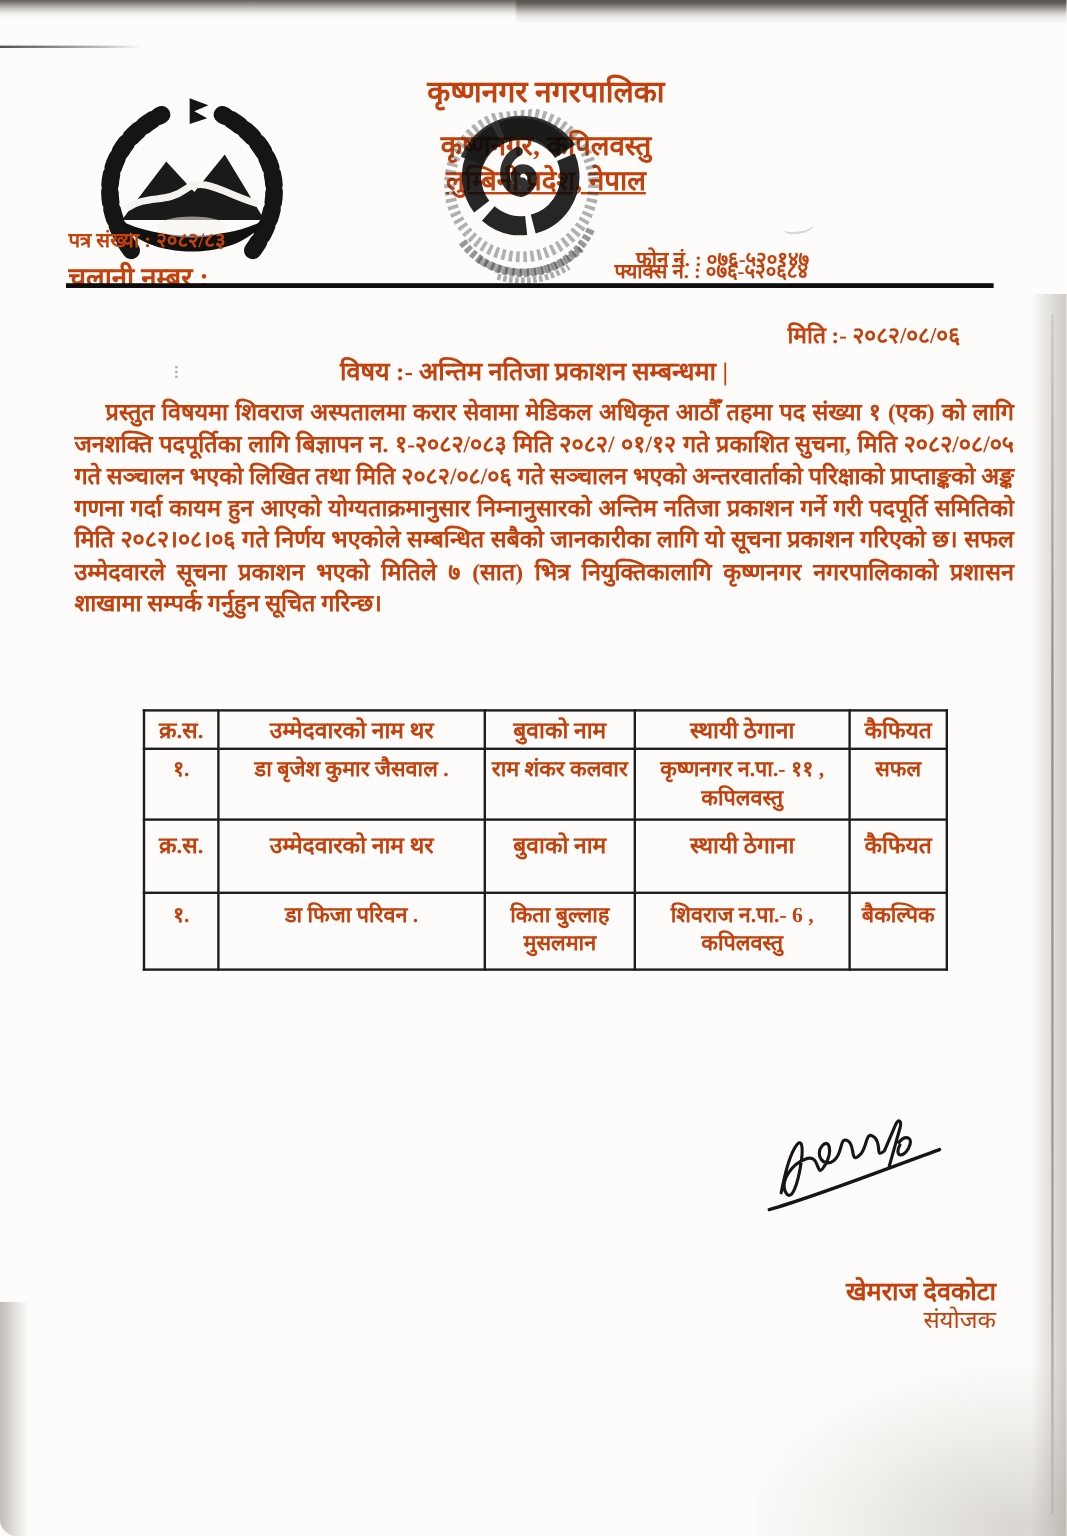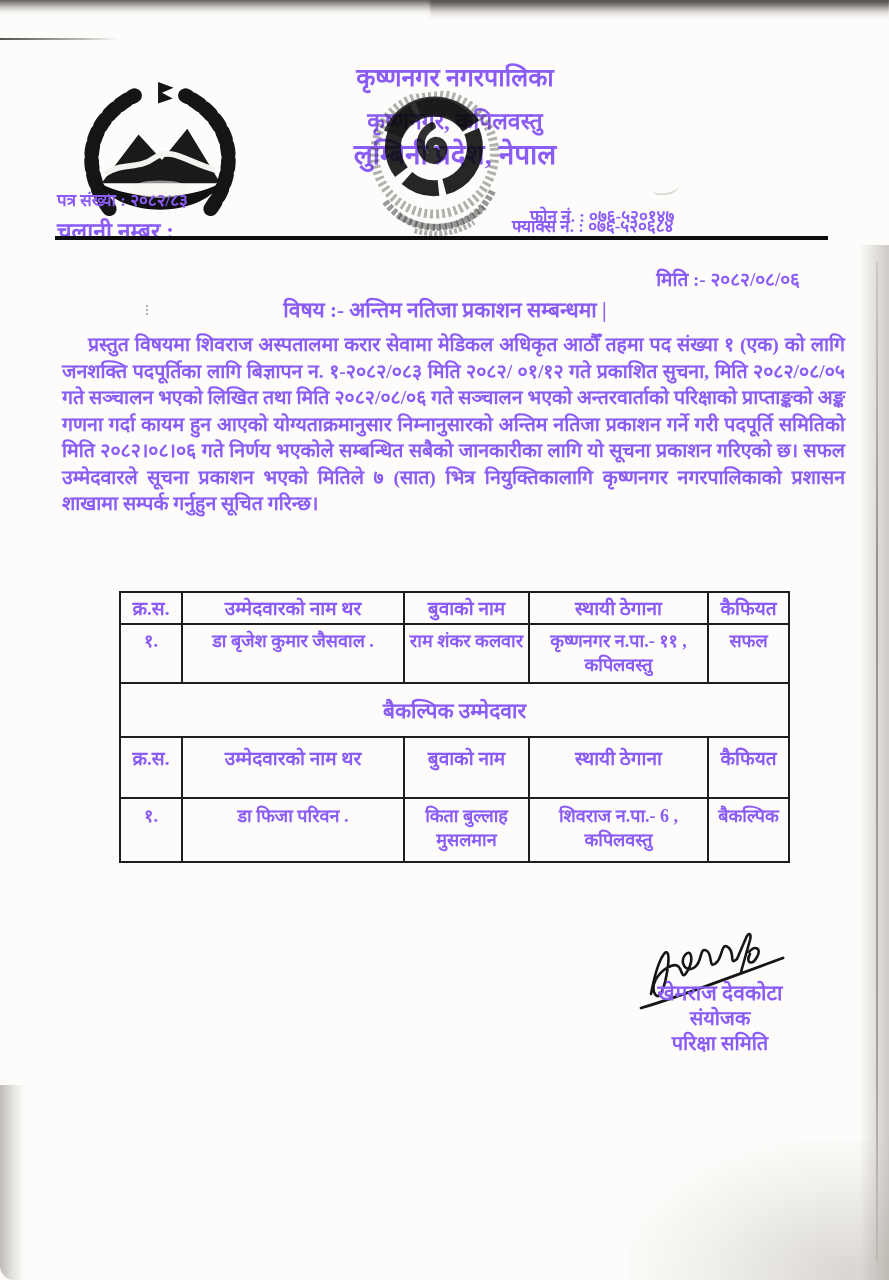--- a/index.html
+++ b/index.html
@@ -1,20 +1,20 @@
 <!DOCTYPE html>
 <html><head>
 <meta charset="utf-8">
 <style>
   html,body { margin:0; padding:0; background:#ffffff; }
   .page {
     position:relative; width:889px; height:1280px;
     background:#fdfcfa; overflow:hidden;
     font-family:"Liberation Serif","DejaVu Serif",serif;
-    color:#8b5cf6;
+    color:#c2410c;
   }
   
   .scan-top { position:absolute; left:0; top:0; width:889px; height:15px;
     background:linear-gradient(180deg, rgba(60,56,50,.8) 0%, rgba(110,105,98,.4) 45%, rgba(150,145,138,.12) 75%, transparent 100%);
     filter:blur(.6px); }
   .scan-top2 { position:absolute; left:430px; top:0; width:459px; height:20px;
     background:linear-gradient(180deg, rgba(55,50,45,.55) 0%, rgba(120,115,108,.18) 60%, transparent 100%); filter:blur(1px); }
   .scan-right { position:absolute; right:0; top:245px; width:30px; height:1035px;
     background:linear-gradient(90deg, transparent 0%, rgba(165,160,152,.25) 45%, rgba(140,135,127,.42) 100%); }
   .scan-right-line { position:absolute; left:876px; top:262px; width:2px; height:1000px;
@@ -29,21 +29,21 @@
   .artifact-dots { position:absolute; left:146px; top:305px; width:3px; height:10px; opacity:.45;
     border-left:2px dotted #555; }
   .artifact-smudge { position:absolute; left:652px; top:183px; width:26px; height:10px; opacity:.3;
     border-bottom:2px solid #8a857d; border-radius:50%; transform:rotate(-8deg); }
   
   .emblem { position:absolute; left:72px; top:80px; }
   .lh-center { position:absolute; left:180px; top:62px; width:550px; text-align:center; }
   .muni   { font-size:25px; font-weight:700; line-height:1.25; }
   .office { font-size:38px; font-weight:700; line-height:1.2; letter-spacing:1px; }
   .addr1  { font-size:23px; font-weight:700; line-height:1.3; margin-top:14px; }
-  .addr2  { font-size:28px; font-weight:700; line-height:1.25; }
+  .addr2  { font-size:23px; font-weight:700; line-height:1.25;text-decoration:underline; }
   .stamp { position:absolute; left:342px; top:92px; transform:rotate(-6deg); opacity:.93; }
   .refno    { position:absolute; left:57px; top:188px; font-size:17px; font-weight:700; }
   .dispatch { position:absolute; left:57px; top:214px; font-size:23px; font-weight:700; }
   .phone { position:absolute; left:530px; top:204px; font-size:17px; font-weight:700; }
   .fax   { position:absolute; left:512px; top:214px; font-size:17px; font-weight:700; }
   .rule { position:absolute; left:55px; top:236px; width:773px; height:4px; background:#0d0d0d; }
   
   .date { position:absolute; right:89px; top:266px; font-size:19px; font-weight:700; }
   .subject { position:absolute; left:55px; top:295px; width:780px; text-align:center;
     font-size:21px; font-weight:700; }
@@ -58,23 +58,23 @@
     text-align:center; white-space:pre-line; }
   table.results th { font-size:19px; font-weight:700; }
   table.results td { font-size:18px; font-weight:600; vertical-align:top; }
   tr.hdr1 th { height:26px; vertical-align:middle; }
   tr.row1 td { height:52px; padding-top:3px; }
   tr.spanrow td { height:48px; font-size:21px; font-weight:700; vertical-align:middle; }
   tr.hdr2 th { height:50px; vertical-align:top; padding-top:7px; }
   tr.row2 td { height:56px; padding-top:4px; }
   
   .sig-svg { position:absolute; left:633px; top:928px; }
-  .sig-text { position:absolute; left:610px; top:980px; width:220px; text-align:center; }
+  .sig-text { position:absolute; left:610px; top:1063px; width:220px; text-align:right; }
   .sig-name { font-size:21px; font-weight:700; line-height:1.25; }
-  .sig-role { font-size:20px; font-weight:700; line-height:1.25; }
+  .sig-role { font-size:20px; font-weight:400; line-height:1.25; }
   .sig-comm { font-size:20px; font-weight:700; line-height:1.25; }
 </style>
 </head>
 <body>
 
 <div class="page">
 
   <div class="scan-top"></div>
   <div class="scan-top2"></div>
   <div class="scan-right"></div>
@@ -141,23 +141,20 @@
       <th>कैफियत</th>
     </tr>
     <tr class="row1">
       <td>१.</td>
       <td>डा बृजेश कुमार जैसवाल .</td>
       <td>राम शंकर कलवार</td>
       <td>कृष्णनगर न.पा.- ११ ,
 कपिलवस्तु</td>
       <td>सफल</td>
     </tr>
-    <tr class="spanrow">
-      <td colspan="5">बैकल्पिक उम्मेदवार</td>
-    </tr>
     <tr class="hdr2">
       <th>क्र.स.</th>
       <th>उम्मेदवारको नाम थर</th>
       <th>बुवाको नाम</th>
       <th>स्थायी ठेगाना</th>
       <th>कैफियत</th>
     </tr>
     <tr class="row2">
       <td>१.</td>
       <td>डा फिजा परिवन .</td>
@@ -170,16 +167,15 @@
   </tbody>
     </table>
 
   <svg class="sig-svg" width="160" height="95" viewBox="0 0 160 95" aria-hidden="true">
     <path d="M18,66 C26,24 38,12 35,38 C32,60 26,76 21,64 C18,55 27,42 38,38 C52,32 46,58 55,42 C61,31 58,20 52,27 C46,34 53,46 62,39 C70,33 66,18 74,23 C80,27 75,43 84,34 C90,28 88,13 96,20 C102,26 96,38 104,31 L113,10 C115,5 119,4 117,12 L108,44 M116,24 C122,17 129,20 124,29 C119,38 112,35 117,26" fill="none" stroke="#161616" stroke-width="2.6" stroke-linecap="round" stroke-linejoin="round"></path>
     <path d="M8,80 C44,70 100,48 150,30" fill="none" stroke="#161616" stroke-width="2.8" stroke-linecap="round"></path>
   </svg>
   <div class="sig-text">
     <div class="sig-name">खेमराज देवकोटा</div>
     <div class="sig-role">संयोजक</div>
-    <div class="sig-comm">परिक्षा समिति</div>
   </div>
 
 </div>
 
 </body></html>

